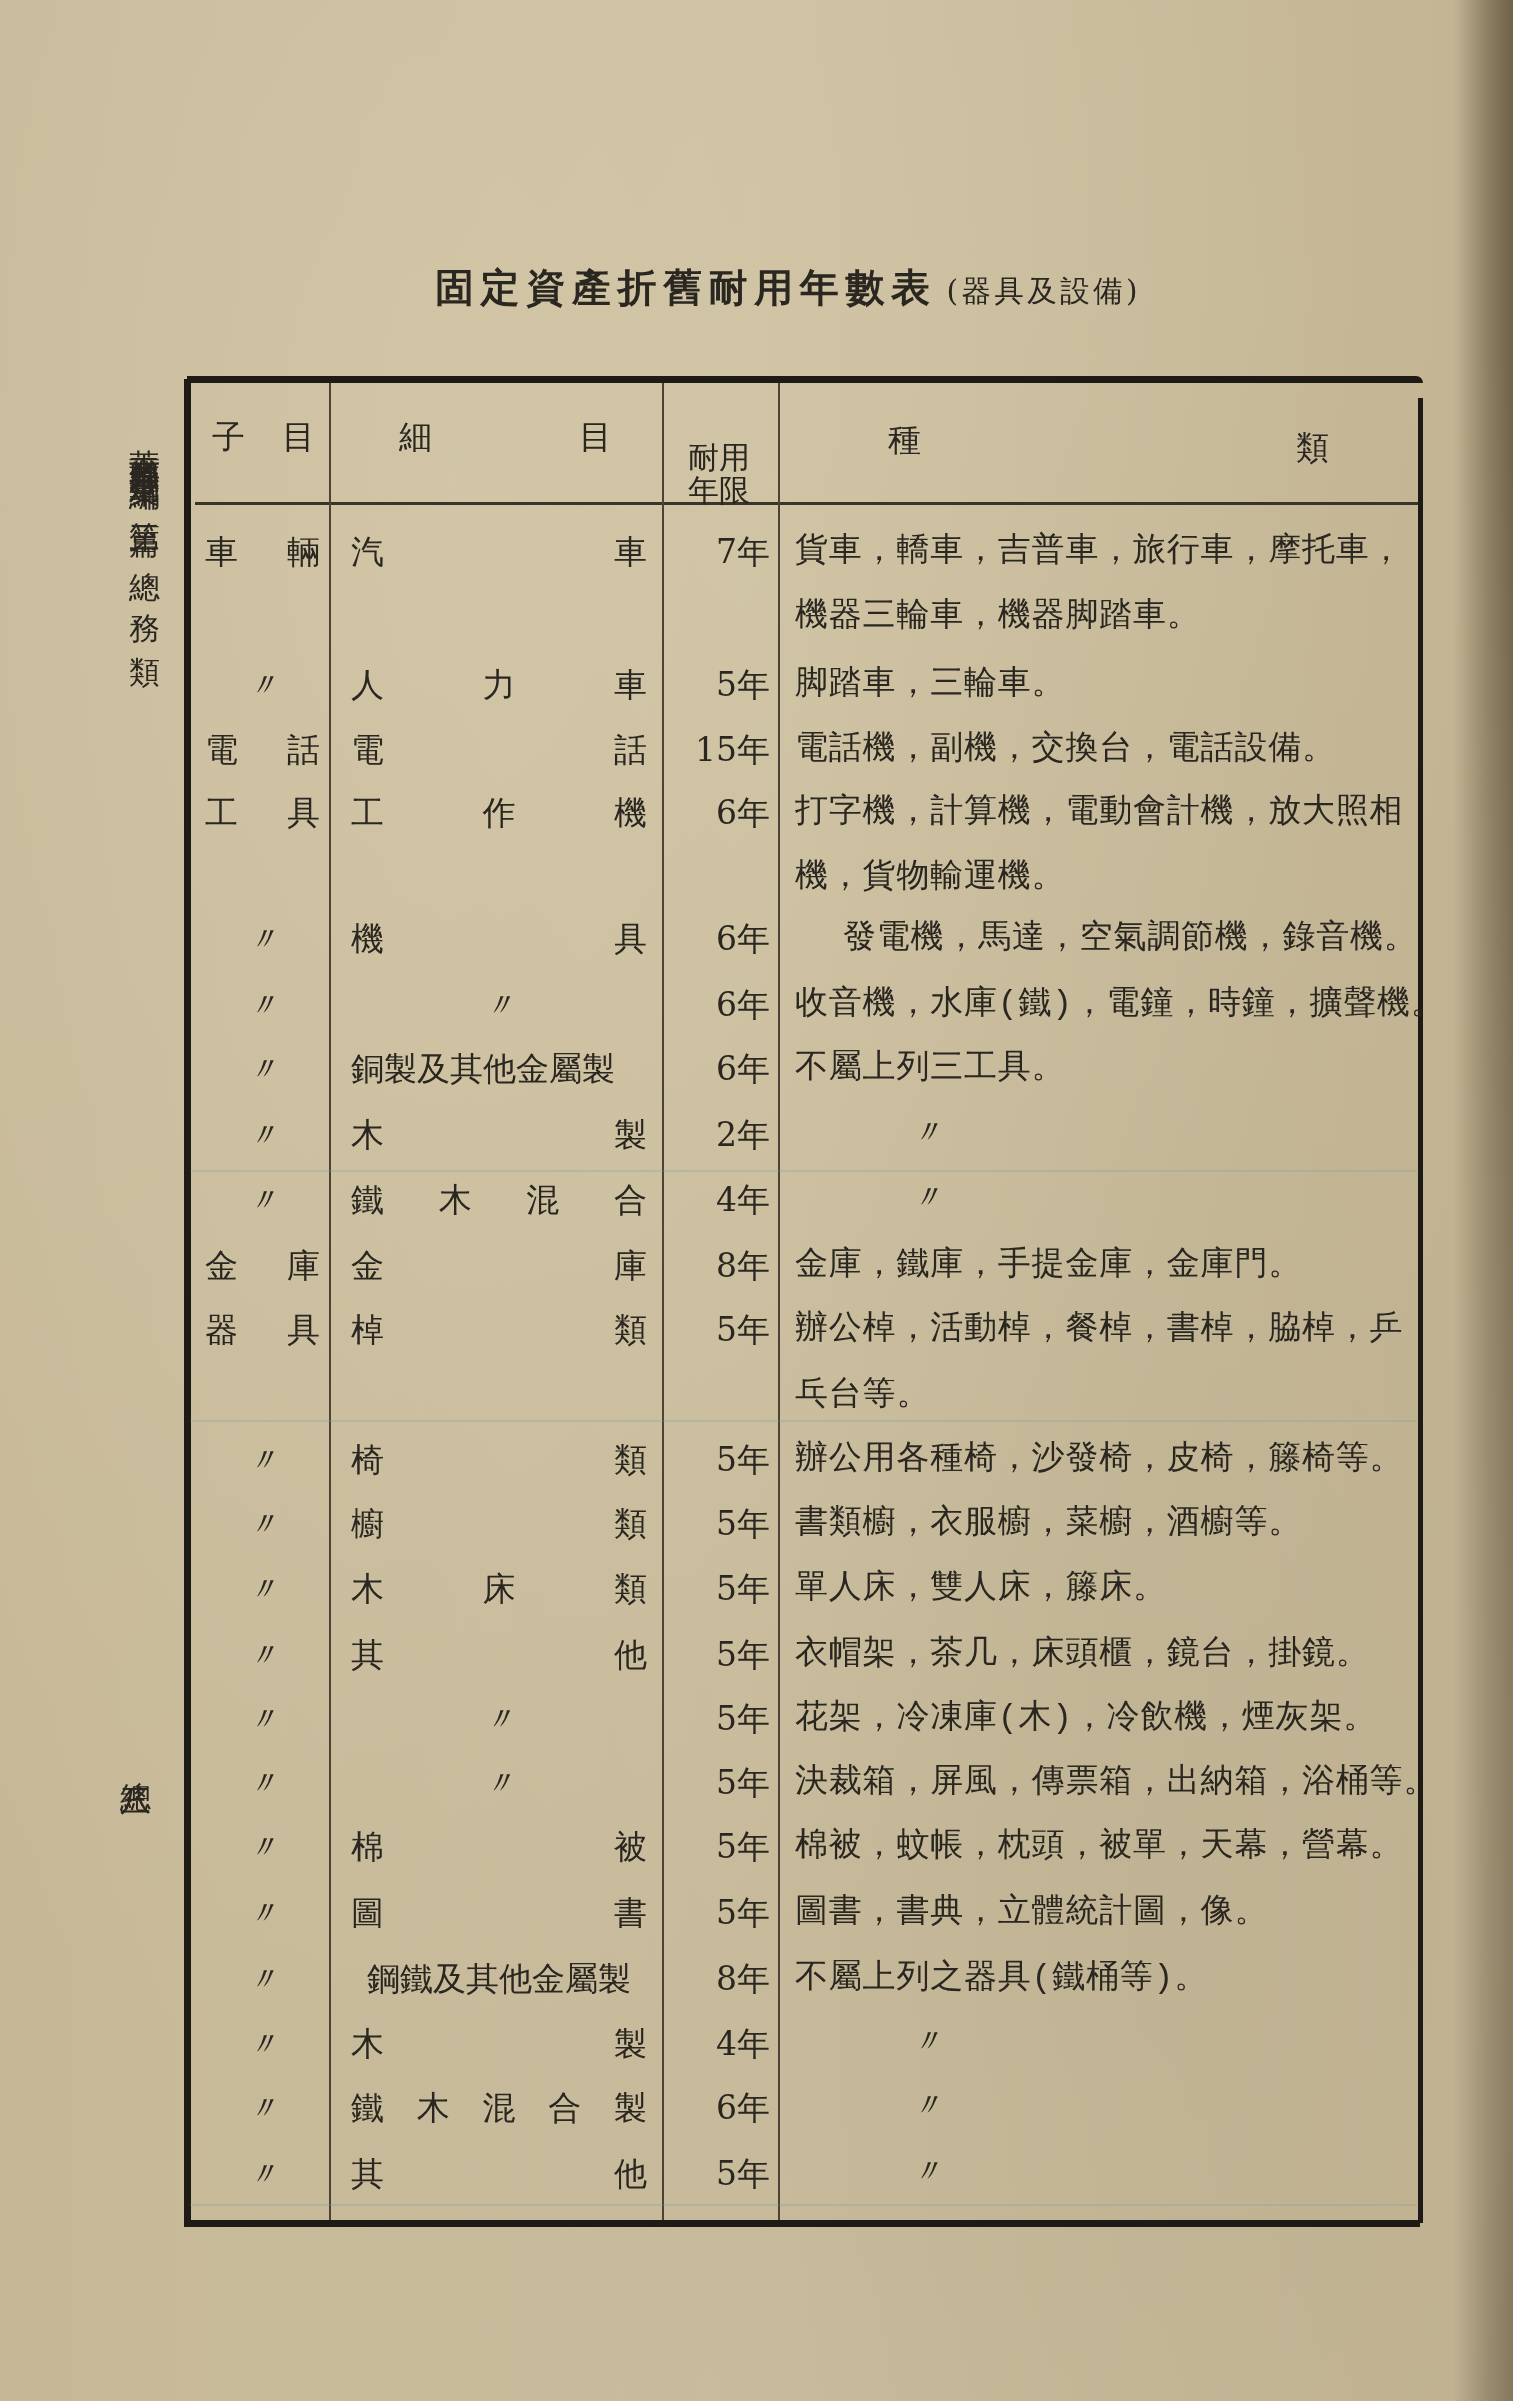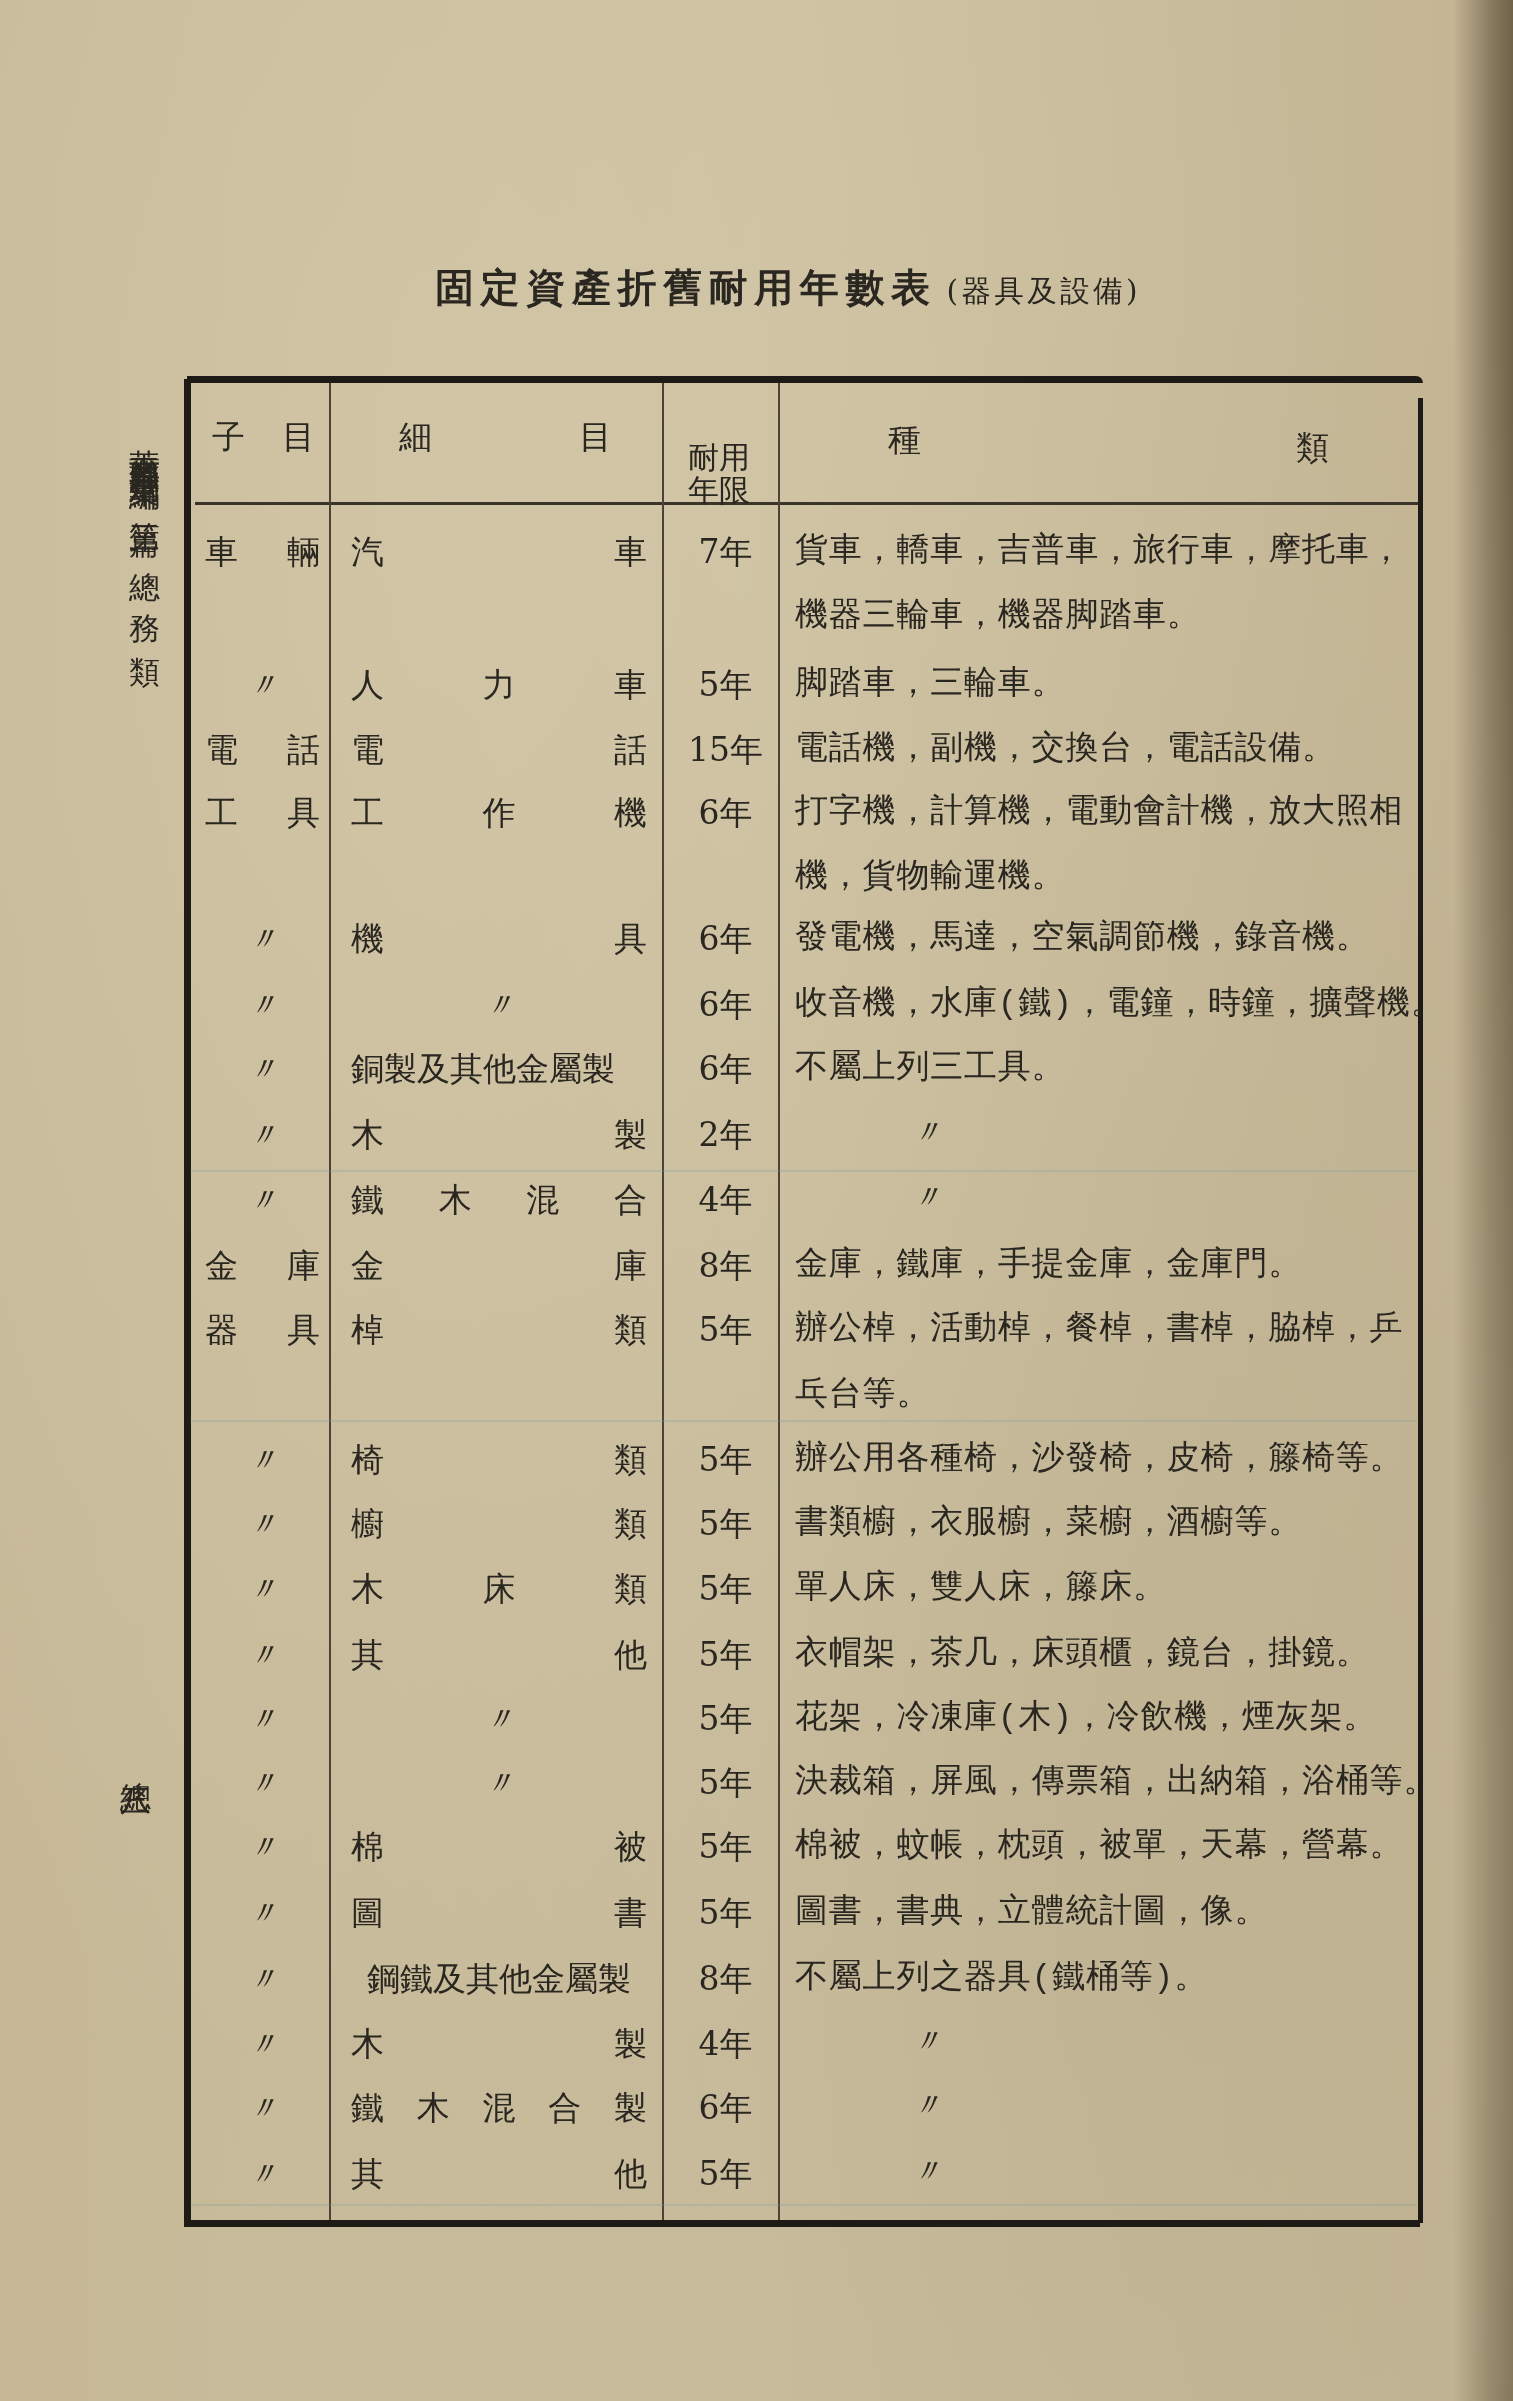--- a/index.html
+++ b/index.html
@@ -28,21 +28,21 @@
   .border-top { left:187px; top:376px; width:1236px; height:6.6px; background:#1e1b16; border-radius:0 33px 0 0; }
   .border-left { left:184px; top:379px; width:6.6px; height:1842px; background:#1e1b16; }
   .border-right { left:1418px; top:398px; width:4.9px; height:1825px; background:#1e1b16; }
   .border-bottom { left:184px; top:2220px; width:1236px; height:6.6px; background:#1e1b16; }
   .header-rule { left:195px; top:502px; width:1223px; height:2.5px; background:#3a342a; }
   .col-line { top:383px; width:1.6px; height:1837px; background:#4a4336; }
   .cell { font-size:33px; line-height:36px; white-space:nowrap; }
   .hdr { font-size:33px; }
   .sub-cell { left:205px; width:115px; display:flex; justify-content:space-between; }
   .det-cell { left:351px; width:296px; display:flex; justify-content:space-between; }
-  .years-cell { left:681px; width:89px; text-align:center; }
+  .years-cell { left:681px; width:89px; text-align:right; }
   .kind-cell { left:795px; width:624px; letter-spacing:0.8px;font-family:Liberation Mono, monospace; }
   .ditto { font-style:italic; }
   .faint-line { height:1.6px; background:rgba(120,150,150,0.25); }
 </style>
 </head>
 <body>
 
 <div class="abs title">
   <span>固定資產折舊耐用年數表</span><span class="sub">(器具及設備)</span>
 </div>
@@ -123,21 +123,21 @@
     <div class="abs cell kind-cell" style="top: 795px;">打字機，計算機，電動會計機，放大照相</div>
     <div class="abs cell kind-cell" style="top: 860px;">機，貨物輸運機。</div>
     <div class="abs cell sub-cell" style="top: 921px; justify-content: center;">
       <span class="ditto">〃</span>
     </div>
     <div class="abs cell det-cell" style="top: 921px;">
       <span>機</span>
       <span>具</span>
     </div>
     <div class="abs cell years-cell" style="top: 921px;">6年</div>
-    <div class="abs cell kind-cell" style="top: 921px;">發電機，馬達，空氣調節機，錄音機。</div>
+    <div class="abs cell kind-cell" style="top: 921px; margin-left: 48px;">發電機，馬達，空氣調節機，錄音機。</div>
     <div class="abs cell sub-cell" style="top: 987px; justify-content: center;">
       <span class="ditto">〃</span>
     </div>
     <div class="abs cell det-cell" style="top: 987px; justify-content: center;">
       <span class="ditto">〃</span>
     </div>
     <div class="abs cell years-cell" style="top: 987px;">6年</div>
     <div class="abs cell kind-cell" style="top: 987px;">收音機，水庫(鐵)，電鐘，時鐘，擴聲機。</div>
     <div class="abs cell sub-cell" style="top: 1051px; justify-content: center;">
       <span class="ditto">〃</span>

